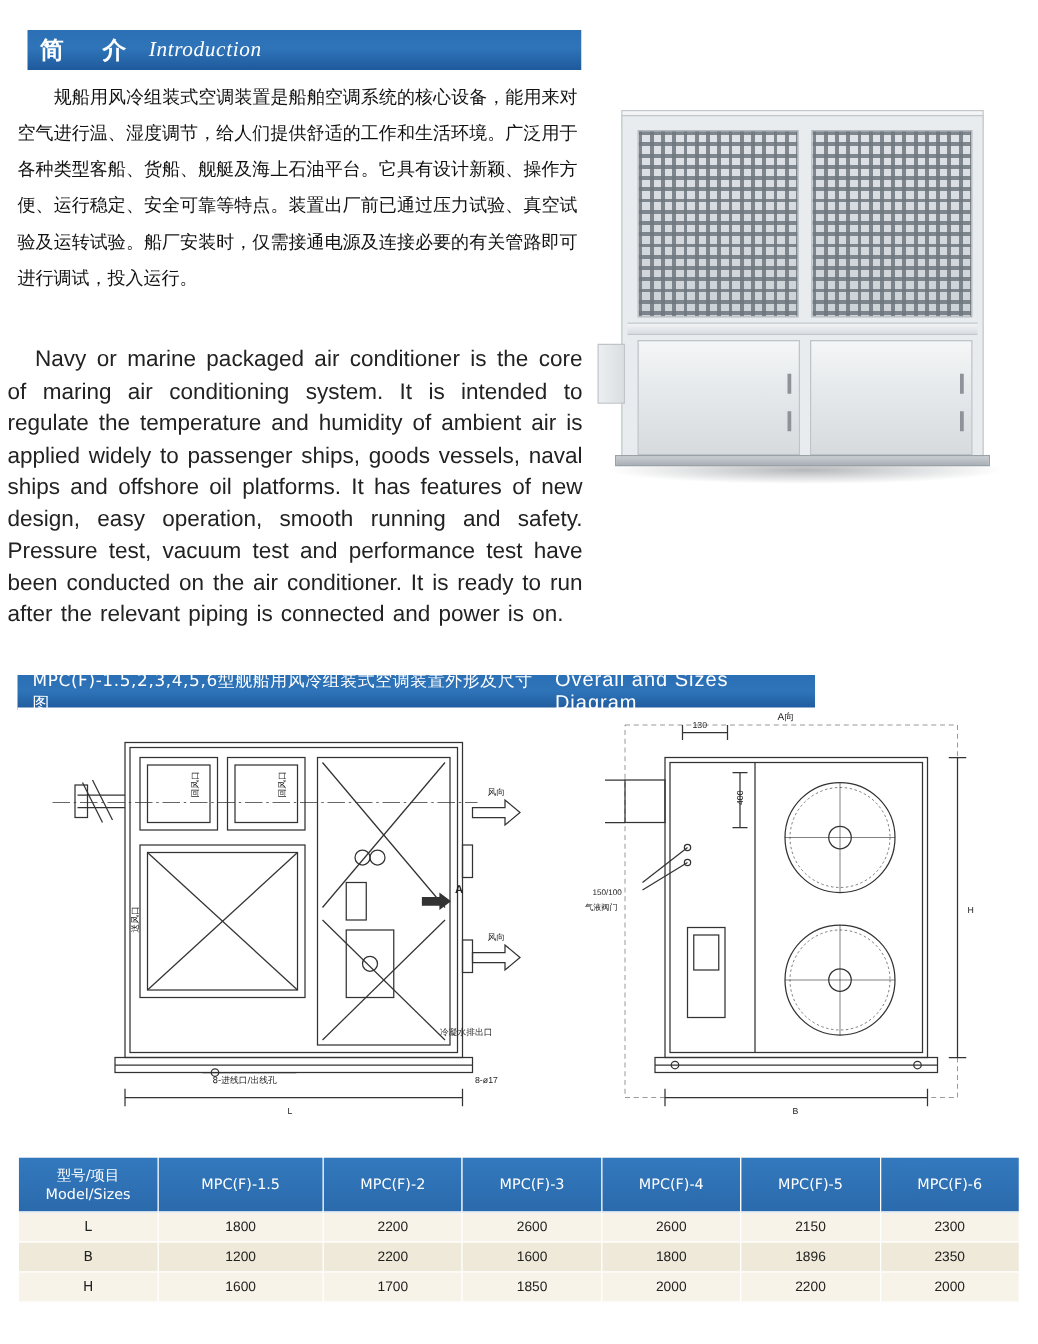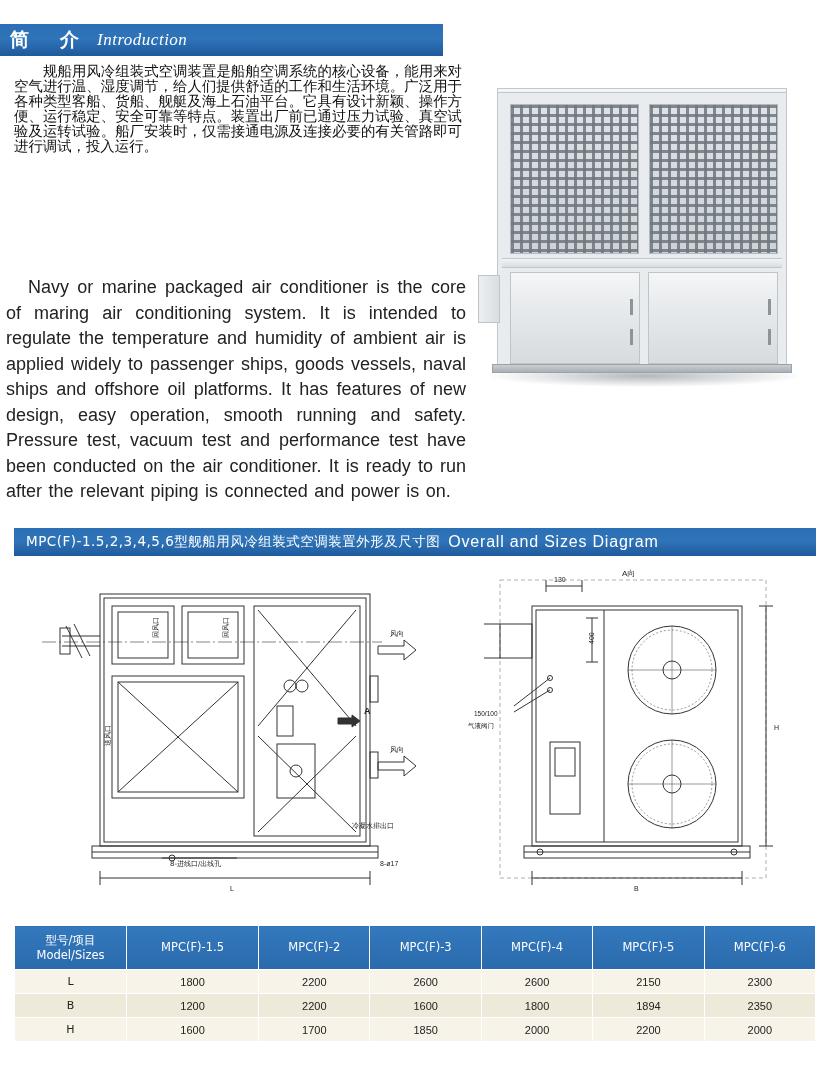--- a/index.html
+++ b/index.html
@@ -18,52 +18,52 @@
 
   
   .section-bar {
     position: absolute;
     background: linear-gradient(to bottom, #2b6fb5 0%, #2f74b9 45%, #1e5a9c 100%);
     color: #ffffff;
     display: flex;
     align-items: center;
   }
   #intro-bar {
-    left: 0; top: 24px; width: 443px; height: 32px;
+    left: 22px; top: 24px; width: 443px; height: 32px;
   }
   #intro-bar .cn {
     font-size: 19px; font-weight: bold; letter-spacing: 6px;
     margin-left: 10px;
     font-family: "DejaVu Sans", sans-serif;
   }
   #intro-bar .en {
     font-size: 17px; margin-left: 12px;
     font-family: "Liberation Serif", serif;
     letter-spacing: 0.5px;
     font-style: italic;
   }
   #diagram-bar {
-    left: 14px; top: 528px; width: 802px; height: 28px;
+    left: 14px; top: 540px; width: 638px; height: 28px;
   }
   #diagram-bar .cn {
     font-size: 13.5px; margin-left: 12px; letter-spacing: 0.5px;
     font-family: "DejaVu Sans", sans-serif;
   }
   #diagram-bar .en {
     font-size: 16px; margin-left: 8px; letter-spacing: 0.8px;
     font-family: "Liberation Sans", sans-serif;
   }
 
   
   .intro-cn {
     position: absolute;
     left: 14px; top: 64px; width: 448px;
     font-family: Liberation Sans, sans-serif;
     font-size: 14.4px;
-    line-height: 15px;
+    line-height: 29px;
     color: #111;
     text-align: justify;
     text-indent: 29px;
   }
   .intro-en {
     position: absolute;
     left: 6px; top: 275px; width: 460px;
     font-family: "Liberation Sans", sans-serif;
     font-size: 18px;
     line-height: 25.5px;
@@ -401,21 +401,21 @@
         <td>2600</td>
         <td>2150</td>
         <td>2300</td>
       </tr>
       <tr>
         <td class="rowhead">B</td>
         <td>1200</td>
         <td>2200</td>
         <td>1600</td>
         <td>1800</td>
-        <td>1894</td>
+        <td>1896</td>
         <td>2350</td>
       </tr>
       <tr>
         <td class="rowhead">H</td>
         <td>1600</td>
         <td>1700</td>
         <td>1850</td>
         <td>2000</td>
         <td>2200</td>
         <td>2000</td>

